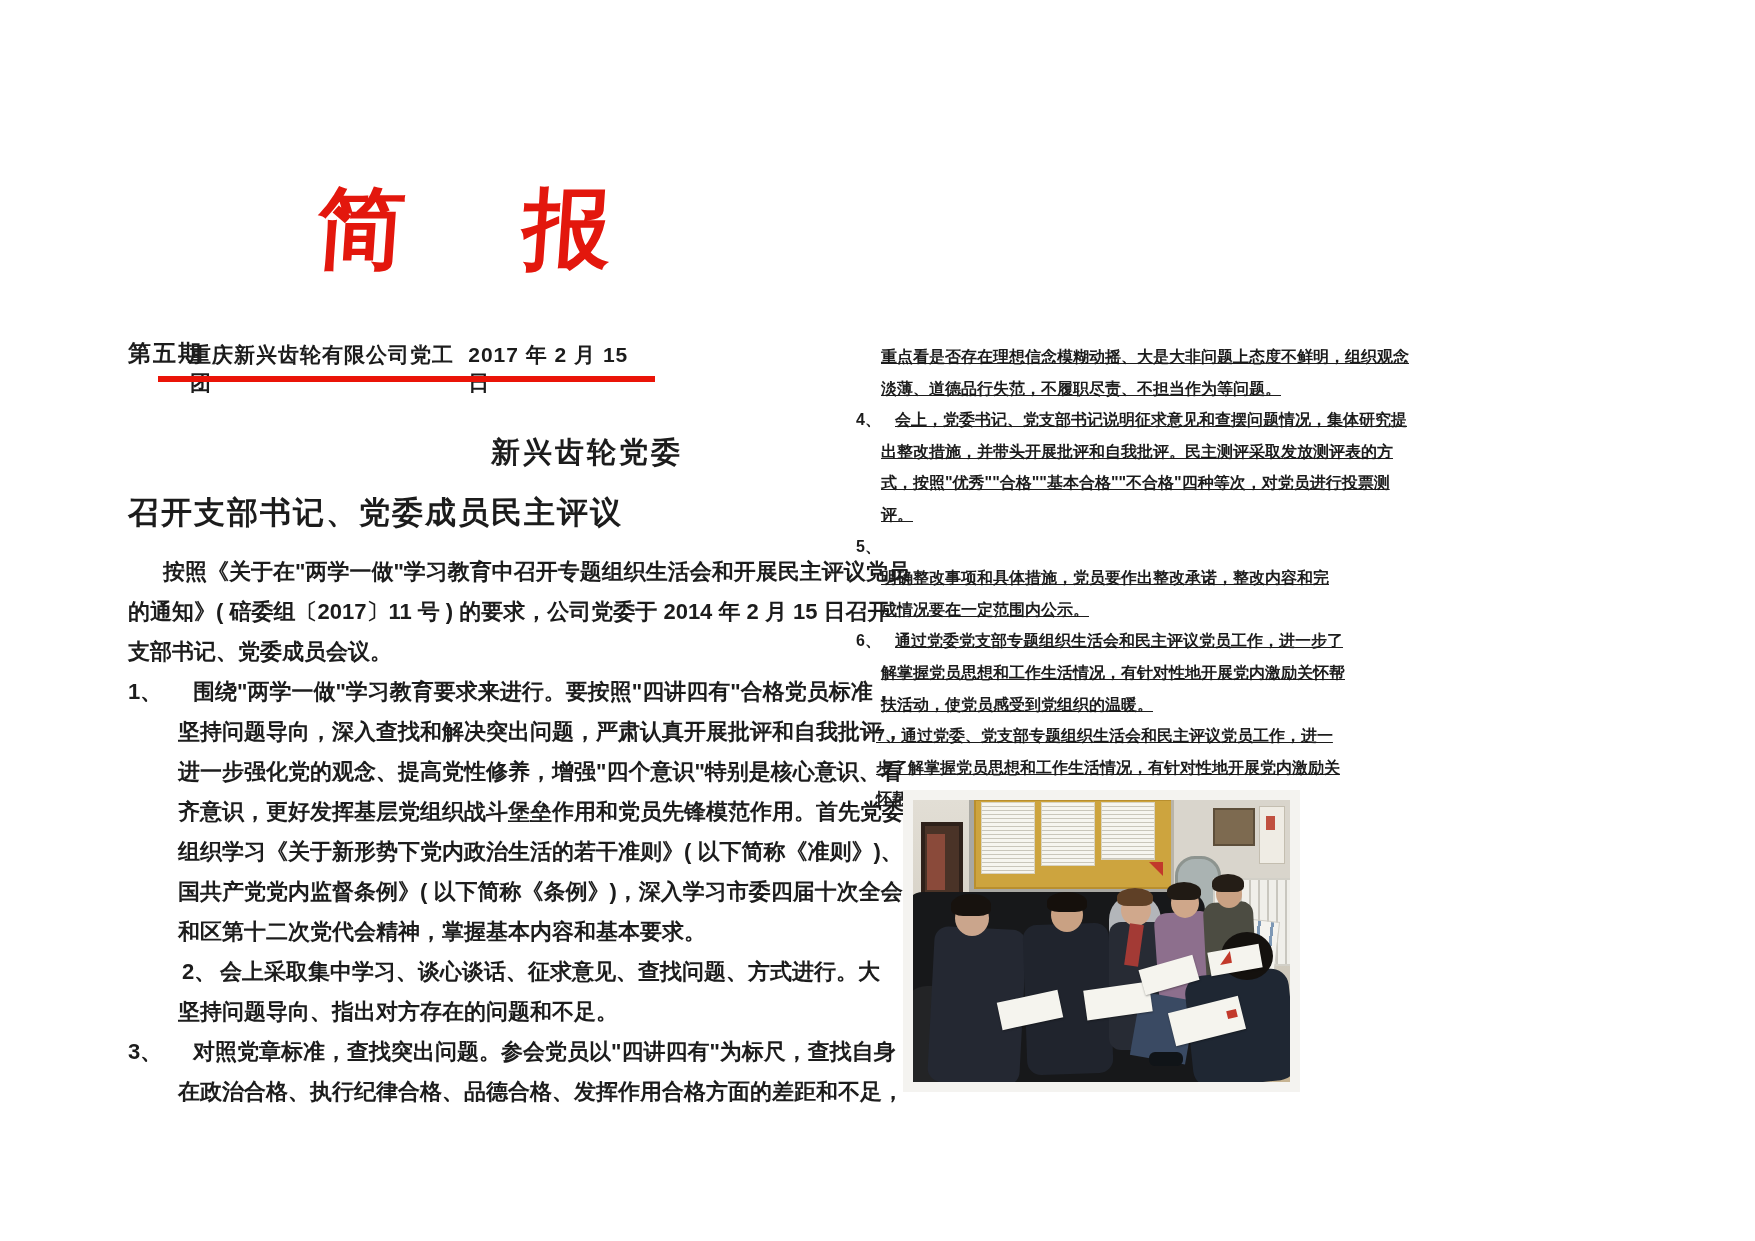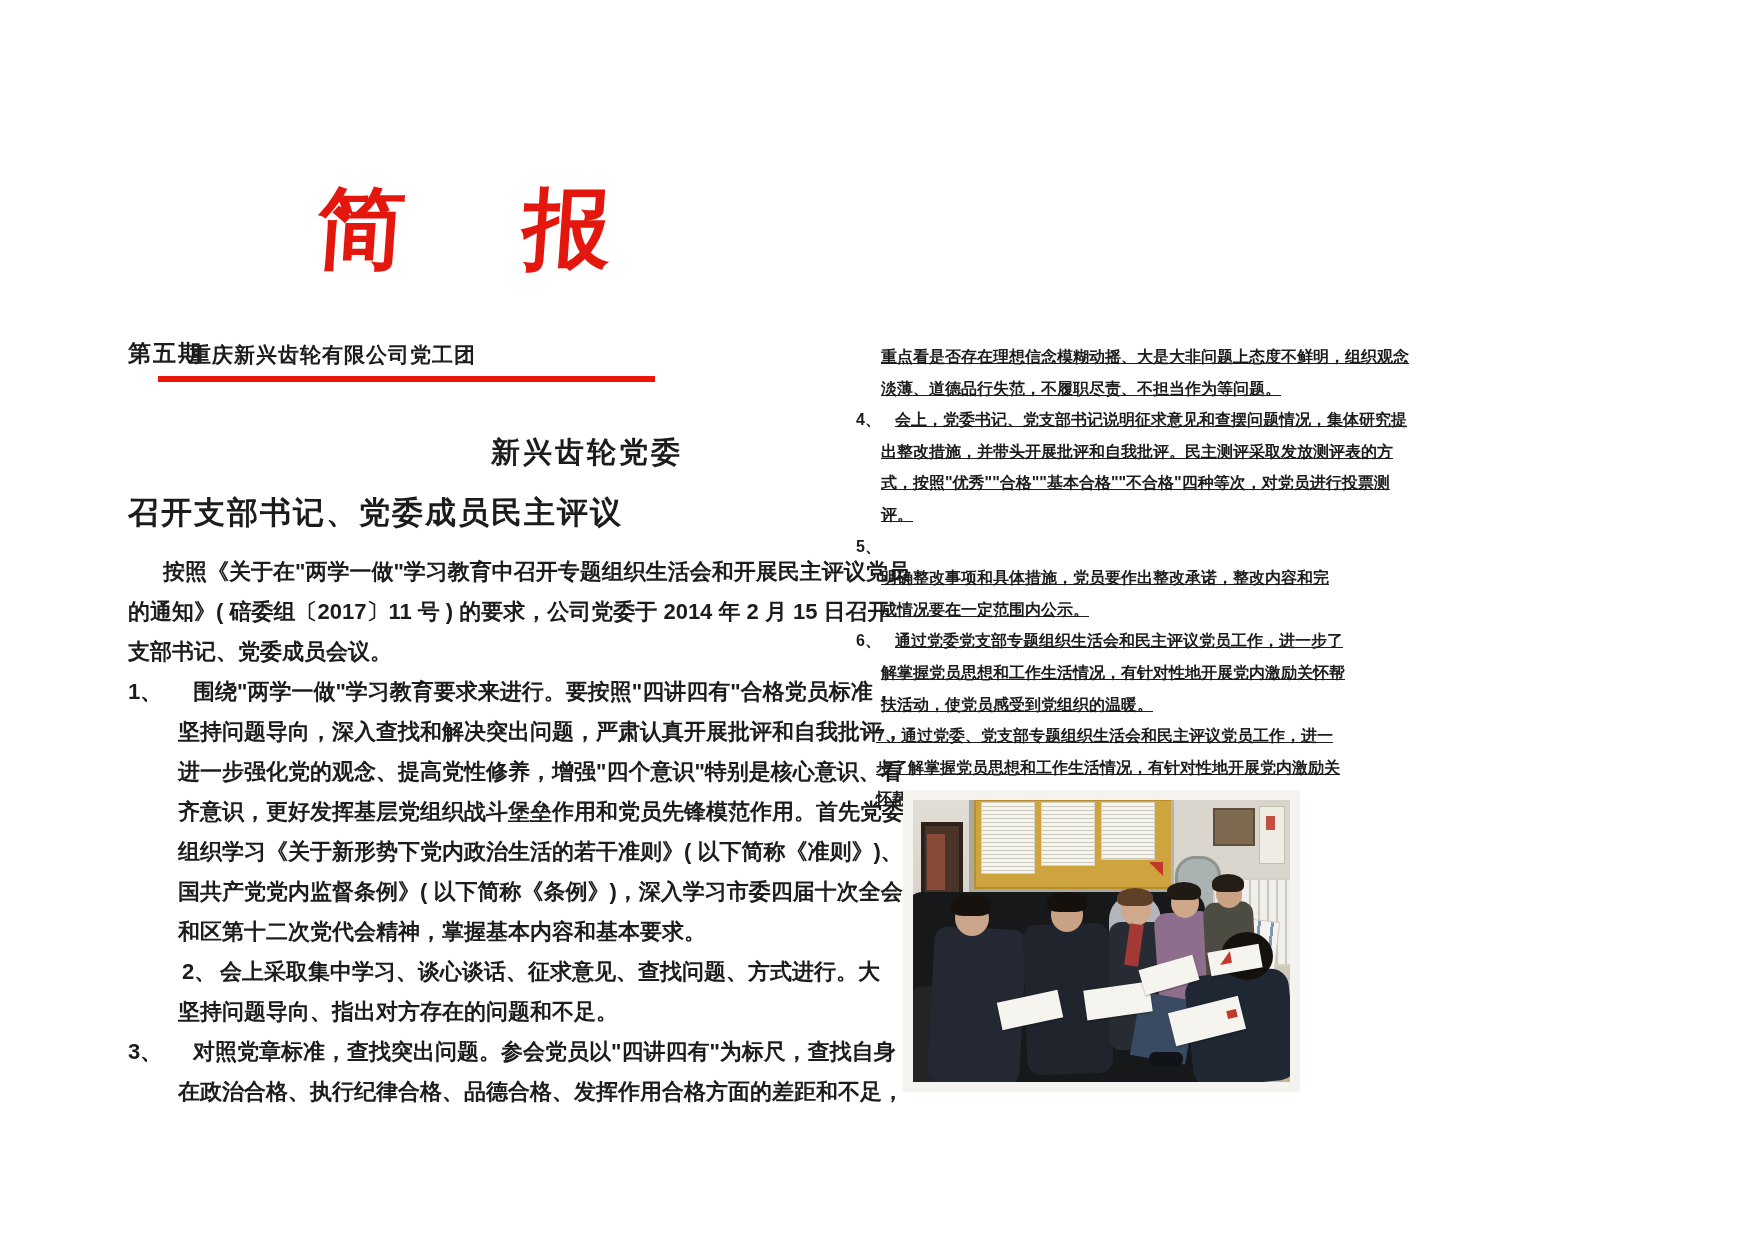--- a/index.html
+++ b/index.html
@@ -105,20 +105,21 @@
 
   <div class="masthead">
     <span class="glyph g1">简</span>
     <span class="glyph g2">报</span>
   </div>
 
   <div class="issue">第五期</div>
 
   <div class="org-row">
     <span>重庆新兴齿轮有限公司党工团</span>
+    <span>2017 年 2 月 15 日</span>
   </div>
   <div class="red-rule"></div>
 
   <div class="h1">新兴齿轮党委</div>
   <div class="h2">召开支部书记、党委成员民主评议</div>
 
   <div class="left-body">
       <div class="l-line l-first"><span>按照《关于在"两学一做"学习教育中召开专题组织生活会和开展民主评议党员</span></div>
       <div class="l-line l-flush"><span>的通知》( 碚委组〔2017〕11 号 ) 的要求，公司党委于 2014 年 2 月 15 日召开</span></div>
       <div class="l-line l-flush"><span>支部书记、党委成员会议。</span></div>

